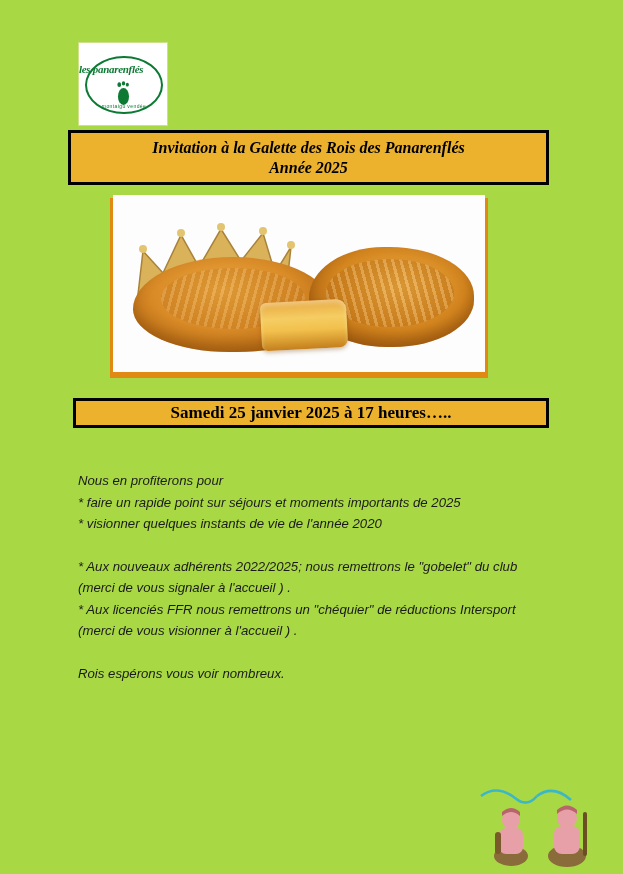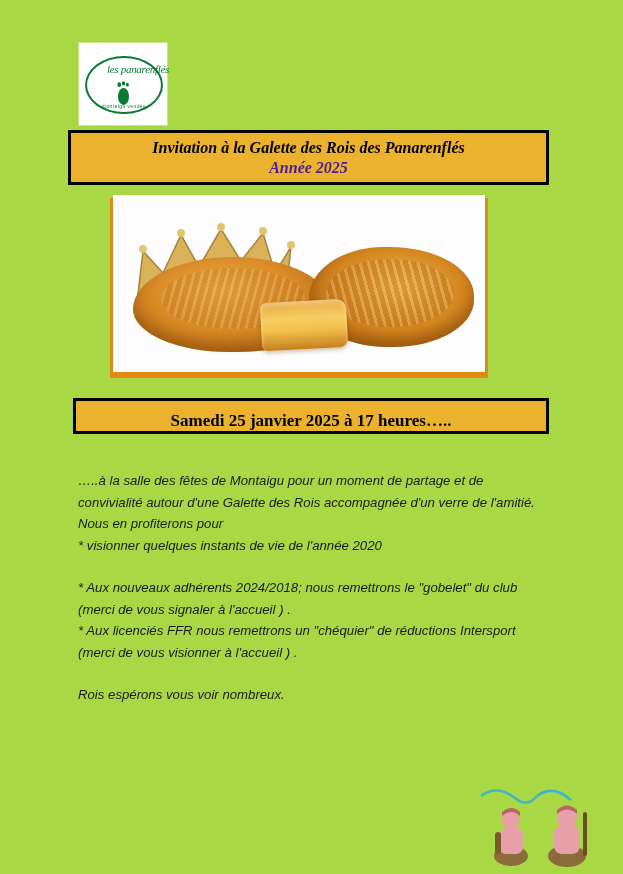--- a/index.html
+++ b/index.html
@@ -46,24 +46,24 @@
     height: 58px;
     border: 2px solid #0c7a33;
     border-radius: 50%;
     box-sizing: border-box;
   }
   .logo-text {
     position: absolute;
     left: 0;
     top: 20px;
     width: 90px;
-    text-align: right;
+    text-align: left;
     font-family: "Liberation Serif", serif;
     font-style: italic;
-    font-weight: normal;
+    font-weight: bold;
     font-size: 11px;
     color: #0c7a33;
     letter-spacing: -0.3px;
   }
   .logo-sub {
     position: absolute;
     left: 0;
     bottom: 16px;
     width: 90px;
     text-align: center;
@@ -100,21 +100,21 @@
     font-weight: bold;
     font-size: 16px;
     color: #000;
     line-height: 20px;
   }
   .banner-line2 {
     font-family: "Liberation Serif", serif;
     font-style: italic;
     font-weight: bold;
     font-size: 16px;
-    color: #4c1d95;
+    color: #000000;
     line-height: 20px;
   }
 
   
   .photo-shadow {
     position: absolute;
     left: 110px;
     top: 198px;
     width: 378px;
     height: 180px;
@@ -189,26 +189,26 @@
     transform: rotate(-3deg);
     box-shadow: inset 0 3px 4px rgba(255,255,255,0.35), 0 2px 4px rgba(120,70,10,0.35);
   }
 
   
   .date-banner {
     position: absolute;
     left: 73px;
     top: 398px;
     width: 476px;
-    height: 36px;
+    height: 30px;
     background: #edb22d;
     border: 3px solid #000000;
     box-sizing: border-box;
     display: flex;
-    align-items: flex-end;
+    align-items: center;
     justify-content: center;
   }
   .date-text {
     font-family: "Liberation Serif", serif;
     font-weight: bold;
     font-size: 17px;
     color: #000;
   }
 
   
@@ -277,25 +277,25 @@
     <div class="galette-big"></div>
     <div class="galette-right"></div>
     <div class="slice"></div>
   </div>
 
   <div class="date-banner">
     <div class="date-text">Samedi 25 janvier 2025 à 17 heures…..</div>
   </div>
 
   <div class="body-text">
-    <p>…..à la salle des fêtes de Montaigu pour un moment de partage et de convivialité autour d'une Galette des Rois accompagnée d'un verre de l'amitié.</p>
     <p>Nous en profiterons pour</p>
+    <p>* faire un rapide point sur  séjours et moments importants de 2025</p>
     <p>* visionner quelques instants de vie de l'année 2020</p>
     <div class="spacer"></div>
-    <p>* Aux nouveaux adhérents 2024/2018; nous remettrons le "gobelet" du club (merci de vous signaler à l'accueil ) .</p>
+    <p>* Aux nouveaux adhérents 2022/2025; nous remettrons le "gobelet" du club (merci de vous signaler à l'accueil ) .</p>
     <p> * Aux licenciés FFR nous remettrons un "chéquier" de réductions Intersport (merci de vous visionner à l'accueil ) .</p>
     <div class="spacer"></div>
     <p>Rois espérons vous voir nombreux.</p>
   </div>
 
   <svg class="cartoon" viewBox="0 0 140 86">
     <path d="M6 14 Q22 2 40 16 Q52 26 62 14" stroke="#3bb7c9" stroke-width="2.5" fill="none"></path>
     <path d="M62 14 Q78 2 96 18" stroke="#3bb7c9" stroke-width="2.5" fill="none"></path>
 
     <ellipse cx="36" cy="74" rx="17" ry="10" fill="#8a6b3a"></ellipse>

